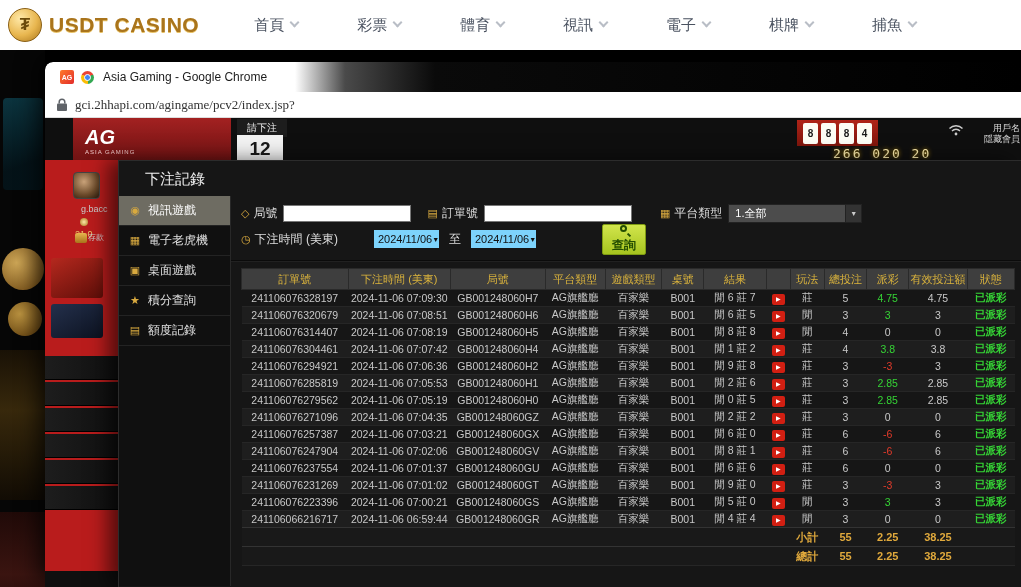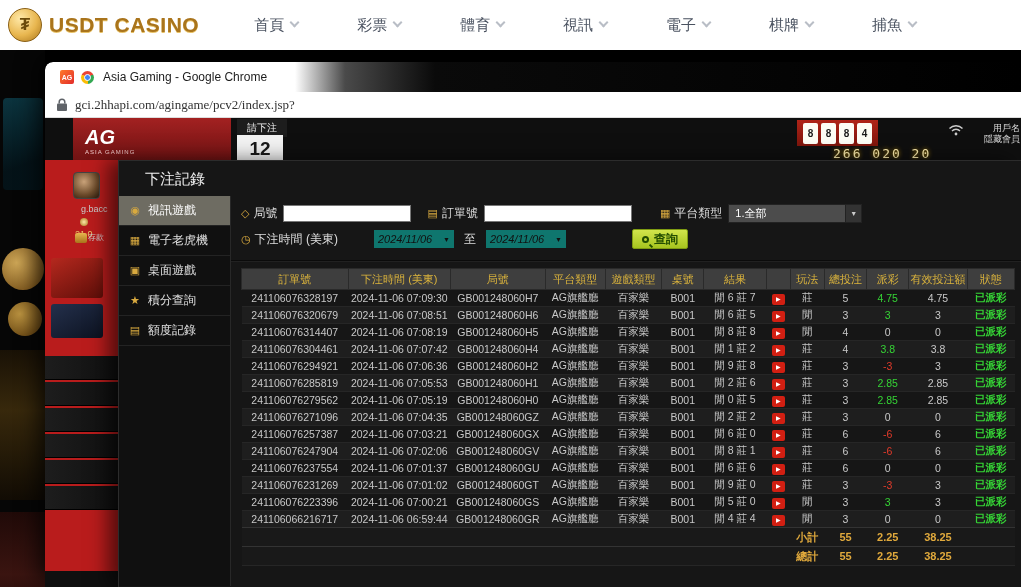--- a/index.html
+++ b/index.html
@@ -69,24 +69,24 @@
   .menu-ic{color:#d8a93f;font-size:11px;width:12px;text-align:center;}
   .main{flex:1;padding:4px 6px 0 10px;overflow:hidden;}
 
   .frow{display:flex;align-items:center;gap:6px;height:26px;}
   .flabel{display:flex;align-items:center;gap:4px;color:#ddd;font-size:12px;white-space:nowrap;}
   .fic{color:#d8a93f;font-size:11px;}
   .tinput{width:128px;height:17px;background:#fff;border:1px solid #777;font-size:11px;padding:0 3px;color:#111;}
   .order-input{width:148px;}
   .pselect{width:134px;height:19px;background:#4c4c4c;border:1px solid #222;color:#fff;font-size:11px;display:flex;align-items:center;justify-content:space-between;padding-left:6px;cursor:pointer;}
   .psel-arrow{width:16px;height:17px;background:#333;display:flex;align-items:center;justify-content:center;color:#ccc;font-size:7px;border-left:1px solid #222;}
-  .datebox{width:80px;height:18px;background:#0f766e;color:#111;font-size:11px;display:flex;align-items:center;justify-content:space-between;padding:0 4px;cursor:pointer;font-style:italic;}
+  .datebox{width:65px;height:18px;background:#7dd3fc;color:#111;font-size:11px;display:flex;align-items:center;justify-content:space-between;padding:0 4px;cursor:pointer;}
   .arr{font-size:7px;color:#111;}
   .to-label{color:#ddd;font-size:12px;margin:0 4px;}
-  .search-btn{margin-left:60px;height:20px;padding:0 9px;background:linear-gradient(180deg,#d2e54c,#a6c41f);border:1px solid #7f9b12;border-radius:2px;color:#234d00;font-size:12px;font-weight:bold;display:flex;align-items:center;gap:5px;cursor:pointer;}
+  .search-btn{margin-left:60px;height:31px;padding:0 9px;background:linear-gradient(180deg,#d2e54c,#a6c41f);border:1px solid #7f9b12;border-radius:2px;color:#234d00;font-size:12px;font-weight:bold;display:flex;align-items:center;gap:5px;cursor:pointer;flex-direction:column;}
   .mag{width:7px;height:7px;border:2px solid #234d00;border-radius:50%;position:relative;display:inline-block;}
   .mag::after{content:"";position:absolute;width:2px;height:4px;background:#234d00;left:6px;top:6px;transform:rotate(-45deg);}
   .divider{height:2px;background:linear-gradient(180deg,#000,#2c2c2c);margin:8px -6px 6px -10px;}
 
   table{width:100%;border-collapse:collapse;table-layout:fixed;}
   th{background:#3e3e3e;color:#d9b23c;font-weight:normal;font-size:11px;height:21px;border:1px solid #2a2a2a;overflow:hidden;white-space:nowrap;}
   td{height:17px;text-align:center;font-size:10.5px;color:#c8c8c8;white-space:nowrap;overflow:hidden;}
   tbody tr{border-bottom:1px solid #262626;}
   tr.r-even td{background:#161616;}
   tr.r-odd td{background:#1e1e1e;}

